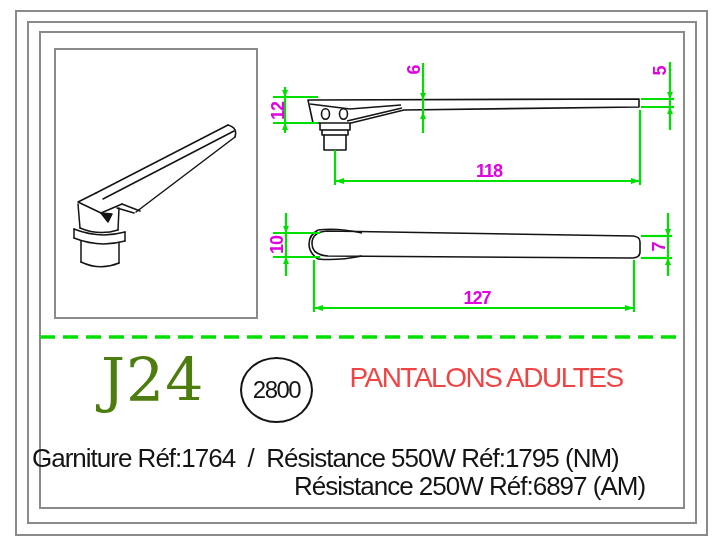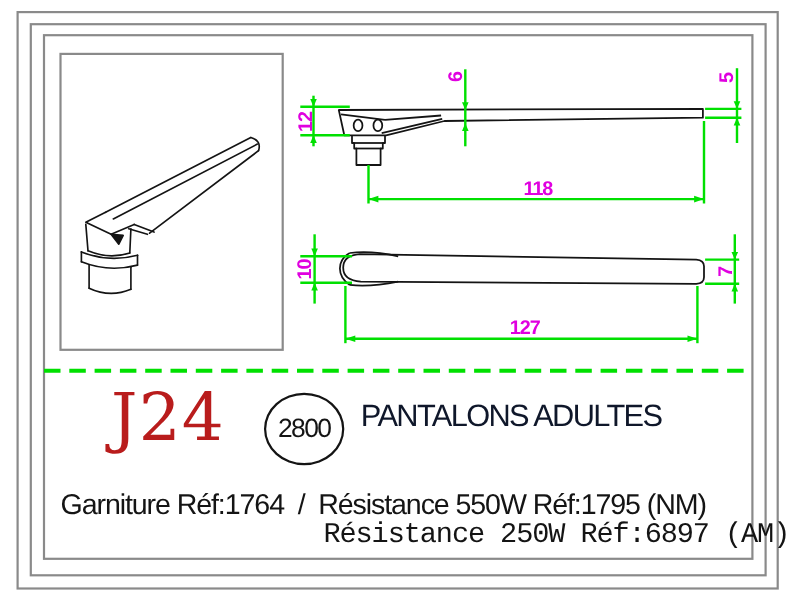--- a/index.html
+++ b/index.html
@@ -11,35 +11,35 @@
   .frame{position:absolute;border:2px solid #8a8a8a;background:transparent;}
   .frame-outer{left:15px;top:10px;width:693px;height:526px;}
   .frame-middle{left:27px;top:21px;width:670px;height:503px;}
   .frame-inner{left:39px;top:31px;width:646px;height:478px;}
   .iso-box{position:absolute;left:54px;top:48px;width:204px;height:271px;border:2px solid #8a8a8a;}
   svg.sheet{position:absolute;left:0;top:0;width:724px;height:545px;}
   .tblock{position:absolute;color:#141414;}
   .model-code{
     left:101px;top:352px;
     font-family:"DejaVu Serif",serif;font-size:60px;line-height:56px;
-    color:#b91c1c;letter-spacing:1px;
+    color:#4d7c0f;letter-spacing:1px;
   }
   .ref-circle{
     left:240px;top:357px;width:73px;height:66px;
     border:2.5px solid #141414;border-radius:50%;
     display:flex;align-items:center;justify-content:center;
     font-size:24px;letter-spacing:-1.5px;color:#141414;
   }
   .title-text{
-    left:328px;top:360px;width:316px;
-    font-size:28px;line-height:36px;letter-spacing:-1.5px;color:#0f172a;
+    left:328px;top:360px;width:316px;text-align:center;
+    font-size:28px;line-height:36px;letter-spacing:-1.5px;color:#ef4444;
   }
   .note{font-size:26px;letter-spacing:-1px;white-space:pre;color:#141414;}
-  .note1{left:55px;top:443px;}
-  .note2{left:294px;top:471px;font-family:Liberation Mono, monospace;}
+  .note1{left:32px;top:443px;}
+  .note2{left:294px;top:471px;}
 </style>
 </head>
 <body>
 
 <div class="frame frame-outer"></div>
 <div class="frame frame-middle"></div>
 <div class="frame frame-inner"></div>
 <div class="iso-box"></div>
 
 <svg class="sheet" viewBox="0 0 724 545">

